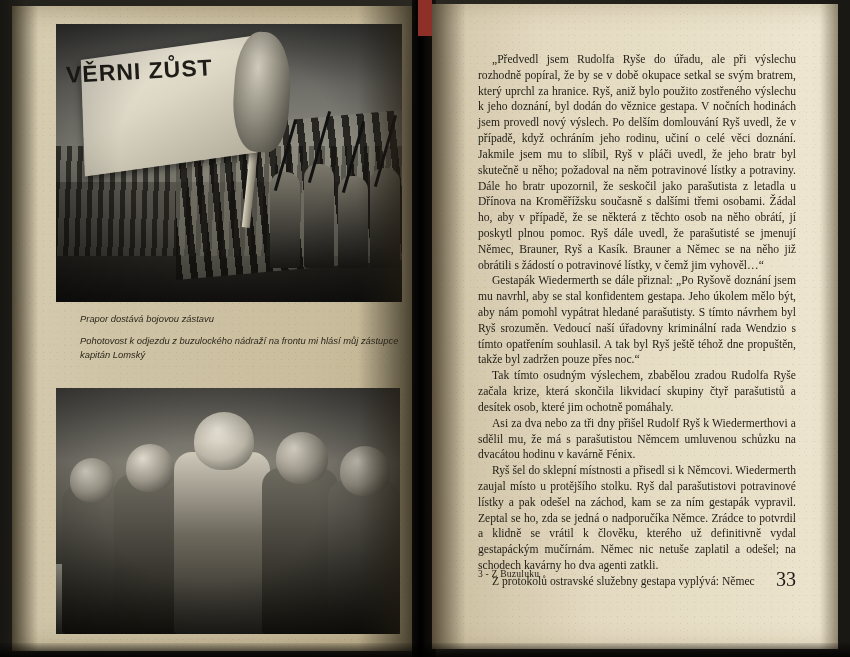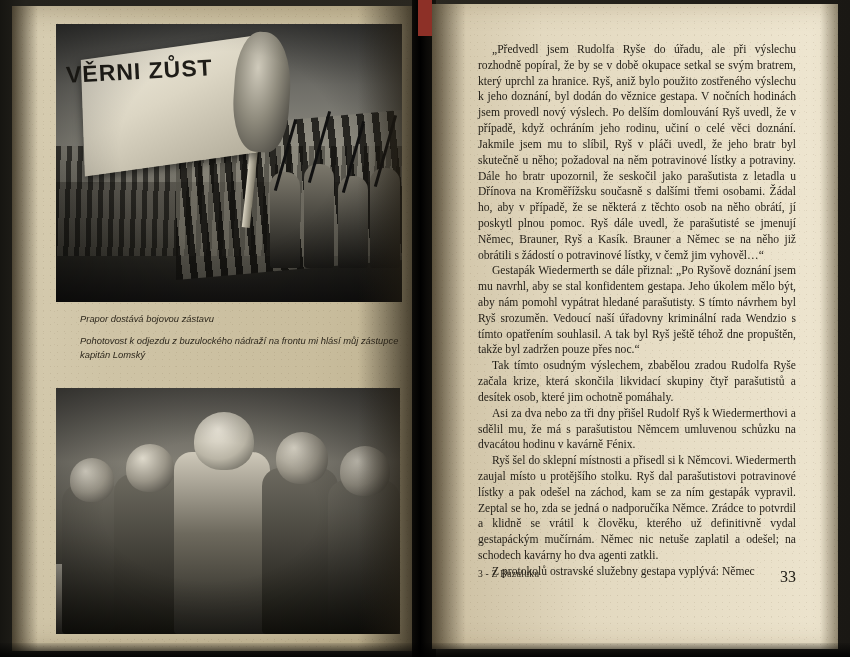--- a/index.html
+++ b/index.html
@@ -226,21 +226,21 @@
     line-height: 1.45;
     color: #2d271c;
   }
   .caption-1 { top: 306px; }
   .caption-2 { top: 328px; }
 
   
   .text-col {
     position: absolute;
     left: 478px;
-    top: 42px;
+    top: 52px;
     width: 318px;
   }
   .text-col p {
     margin: 0;
     font-family: "Liberation Serif", serif;
     font-size: 11.6px;
     line-height: 1.365;
     color: #211d16;
     text-align: justify;
     text-indent: 14px;
@@ -258,21 +258,21 @@
     justify-content: space-between;
   }
   .footer-run {
     font-family: "Liberation Serif", serif;
     font-size: 9.6px;
     color: #28231a;
     letter-spacing: .2px;
   }
   .footer-page {
     font-family: "Liberation Serif", serif;
-    font-size: 16px;
+    font-size: 20px;
     color: #1d1a13;
   }
 
   
   .speckle {
     position: absolute; inset: 0;
     pointer-events: none;
     opacity: .20;
     background-image:
       radial-gradient(rgba(90,70,40,.55) 0.6px, transparent 0.7px),

